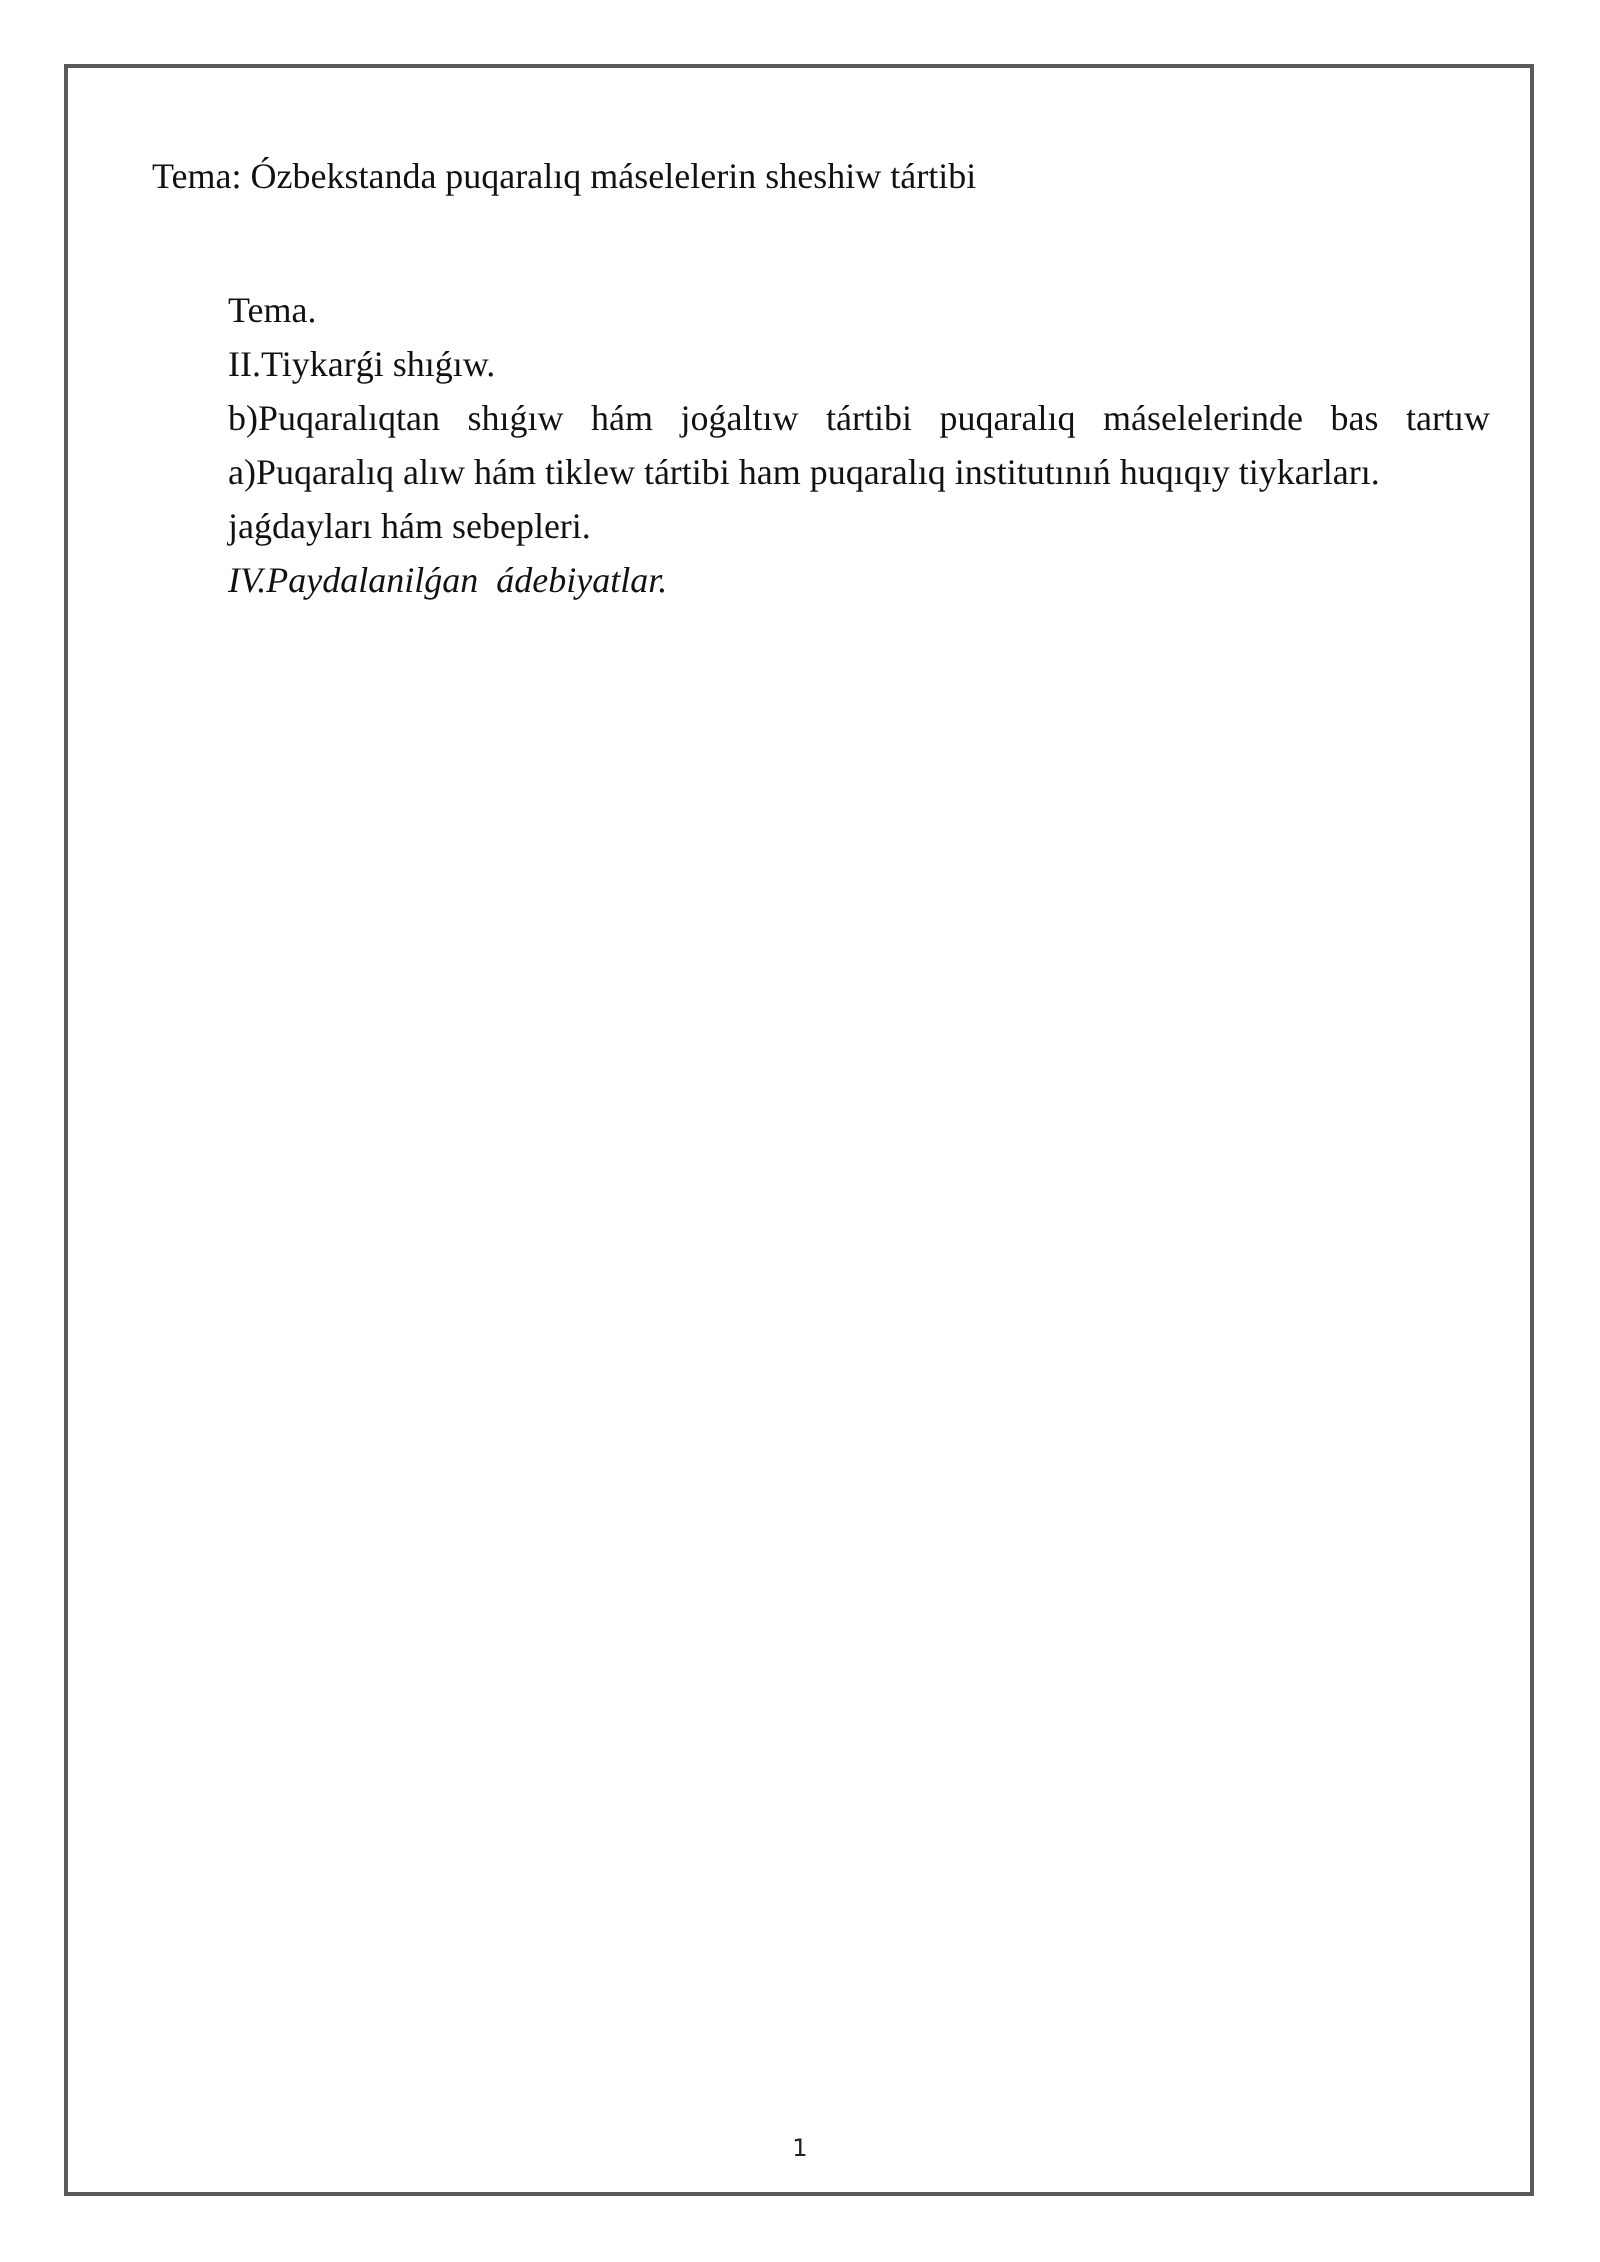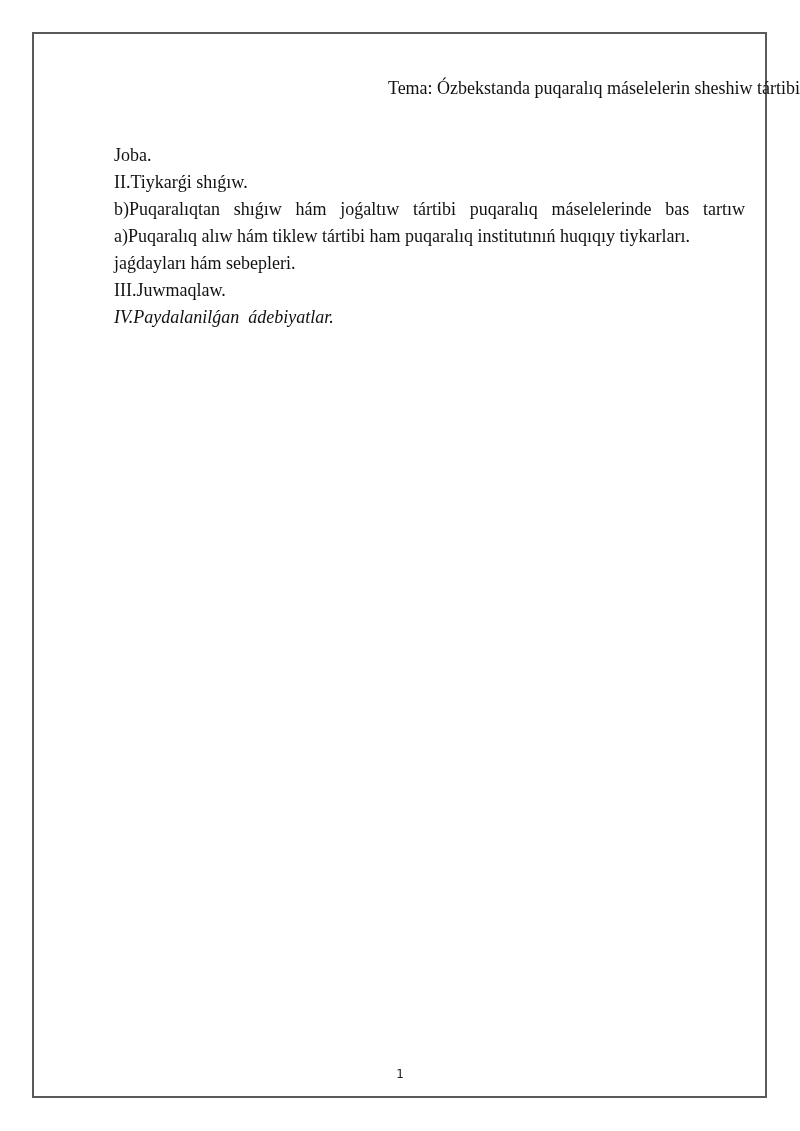--- a/index.html
+++ b/index.html
@@ -22,21 +22,21 @@
       width: 731px;
       height: 1062px;
       border: 2px solid #5a5a5a;
       box-sizing: content-box;
     }
     .title {
       position: absolute;
       left: 0;
       right: 0;
       top: 76px;
-      text-align: right;
+      text-align: left;
       font-size: 18px;
       line-height: 24px;
       padding-left: 76px;
     }
     .content {
       position: absolute;
       left: 114px;
       width: 631px;
       top: 142px;
       font-size: 18px;
@@ -63,22 +63,21 @@
     }
   </style>
 </head>
 <body>
 
 <div class="page-frame"></div>
 
 <div class="title">Tema: Ózbekstanda puqaralıq máselelerin sheshiw tártibi</div>
 
 <div class="content">
-  <div class="line">Joba.</div>
+  <div class="line">Tema.</div>
   <div class="line">II.Tiykarǵi shıǵıw.</div>
   <div class="line justify">b)Puqaralıqtan shıǵıw hám joǵaltıw tártibi puqaralıq máselelerinde bas tartıw</div>
   <div class="line">a)Puqaralıq alıw hám tiklew tártibi ham puqaralıq institutınıń huqıqıy tiykarları.</div>
   <div class="line">jaǵdayları hám sebepleri.</div>
-  <div class="line">III.Juwmaqlaw.</div>
   <div class="line" style="white-space: pre; font-style: italic;">IV.Paydalanilǵan  ádebiyatlar.</div>
 </div>
 
 <div class="page-number">1</div>
 
 </body></html>

